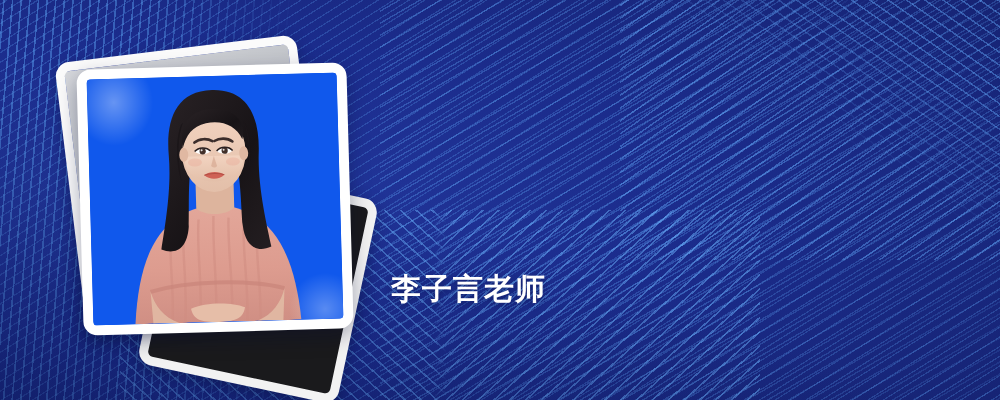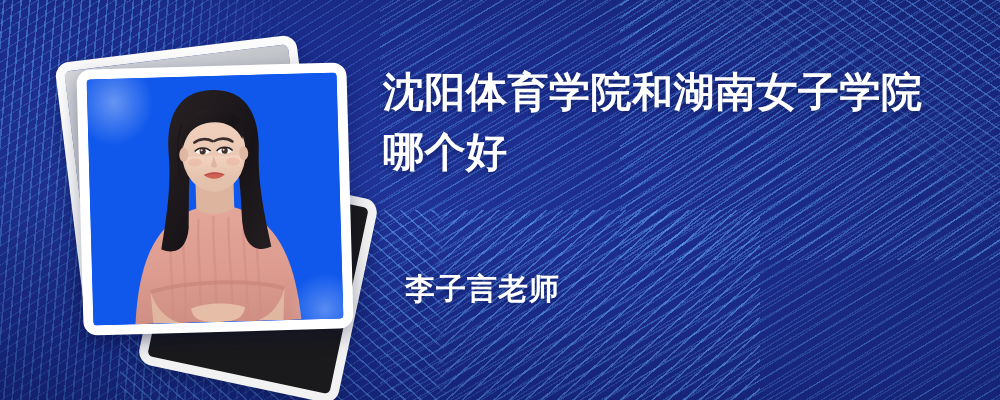--- a/index.html
+++ b/index.html
@@ -139,21 +139,21 @@
     margin:0;
     width:560px;
   }
   #author-block{position:absolute;left:383px;top:268px;}
   .author-name{
     color:#ffffff;
     font-size:30px;
     font-weight:bold;
     line-height:42px;
     letter-spacing:1px;
-    margin:0 0 2px 22px;
+    margin:0 0 2px 8px;
     text-shadow:0 2px 6px rgba(6,14,60,.45);
   }
   .author-role{
     color:#dfe7f8;
     font-size:23px;
     font-weight:normal;
     line-height:34px;
     letter-spacing:.6px;
     margin:0;
     opacity:.95;
@@ -257,21 +257,18 @@
 
           <path d="M98 232 C 112 226 138 226 152 232 C 150 242 144 246 125 246 C 106 246 100 242 98 232 Z" fill="#e6bea8"></path>
         </svg>
 
         <div class="photo-glare"></div>
         <div class="photo-glare2"></div>
       </div>
     </div>
   </div>
 
-  <div id="text-block">
-    <h1 class="title">沈阳体育学院和湖南女子学院哪个好</h1>
-  </div>
 
   <div id="author-block">
     <div class="author-name">李子言老师</div>
   </div>
 
 </div>
 
 </body></html>

